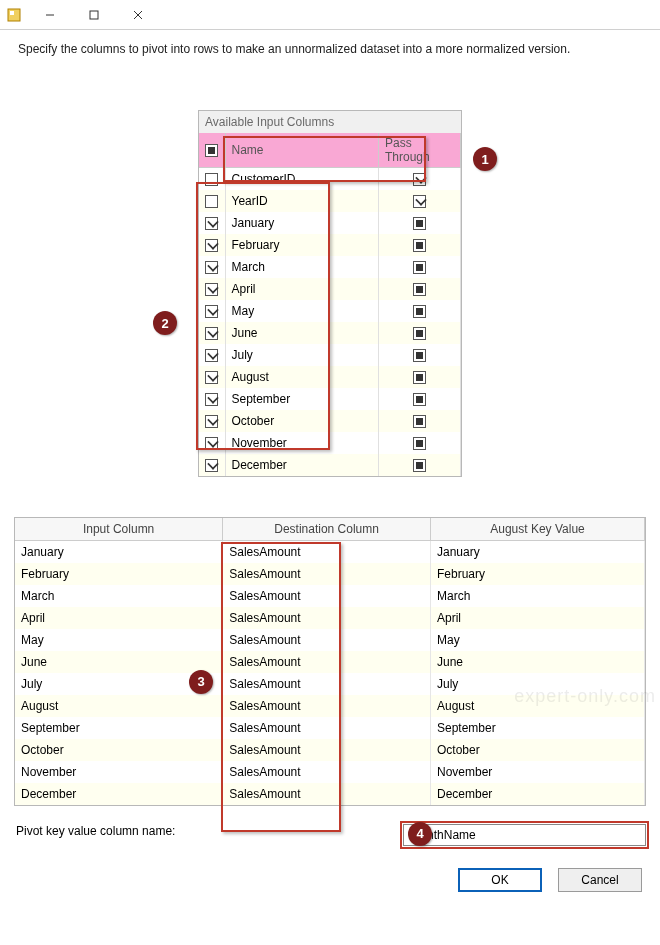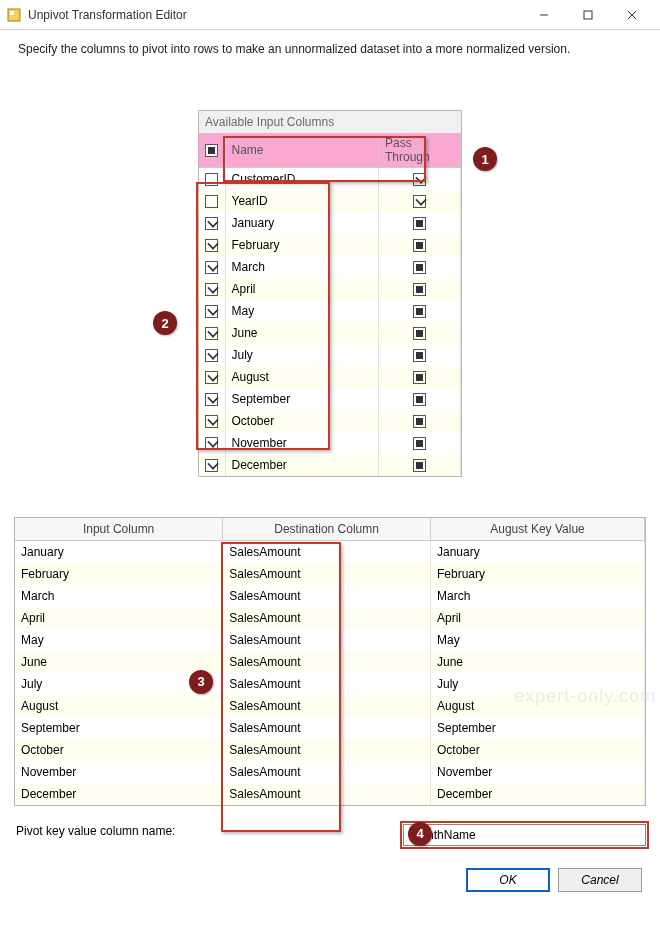--- a/index.html
+++ b/index.html
@@ -154,24 +154,23 @@
     border:1px solid #888;
     padding:3px 6px;
     font-size:12px;
     font-family: inherit;
     height:22px;
     margin-left: 220px;
   }
 
   
   .btn-row {
-    display:flex; justify-content:flex-end; gap:8px;
+    display:flex; justify-content:flex-end; gap:16px;
     margin-top: 22px;
     padding-right: 4px;
-    font-style: italic;
   }
   .btn {
     min-width:84px; height:24px;
     font-size:12px;
     border:1px solid #9a9a9a;
     background:#efefef;
     display:flex; align-items:center; justify-content:center;
     cursor:pointer;
   }
   .btn.primary { border:2px solid #0b61b8; background:#fff;}
@@ -193,21 +192,20 @@
 </head>
 <body>
 
 <div class="titlebar">
   <span class="app-icon">
     <svg width="14" height="14">
         <rect x="1" y="1" width="12" height="12" fill="#f0d060" stroke="#b08000"></rect>
         <rect x="3" y="3" width="4" height="4" fill="#fff"></rect>
       </svg>
   </span>
-  <span class="title">Unpivot Transformation Editor</span>
   <div class="win-btn">
     <svg width="10" height="10">
         <line x1="1" y1="5" x2="9" y2="5" stroke="#333" stroke-width="1"></line>
       </svg>
   </div>
   <div class="win-btn">
     <svg width="10" height="10">
         <rect x="1" y="1" width="8" height="8" fill="none" stroke="#333" stroke-width="1"></rect>
       </svg>
   </div>

